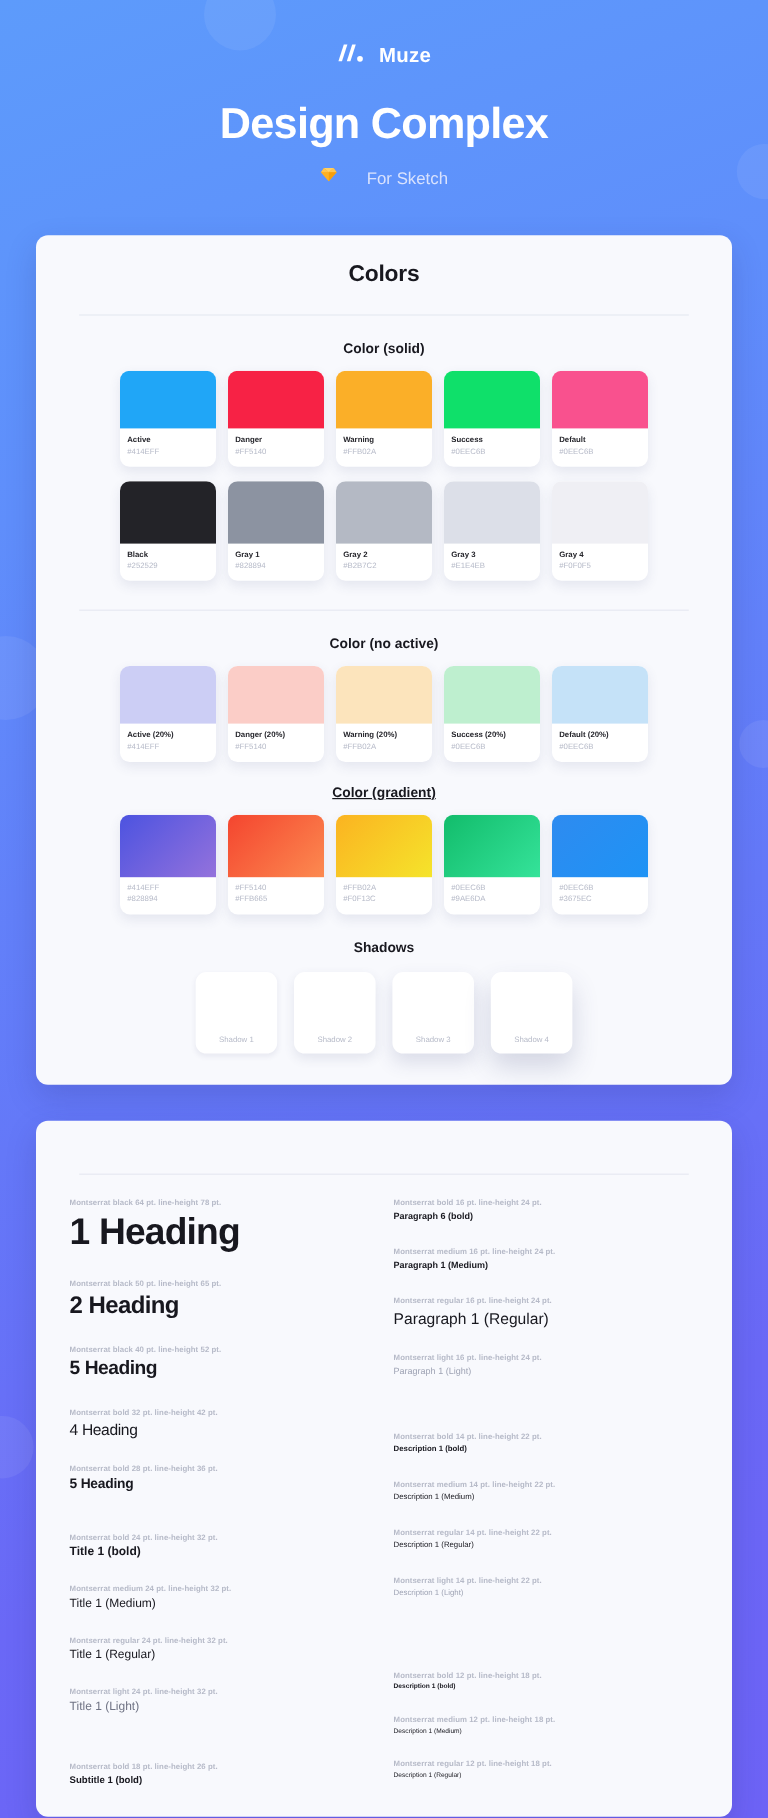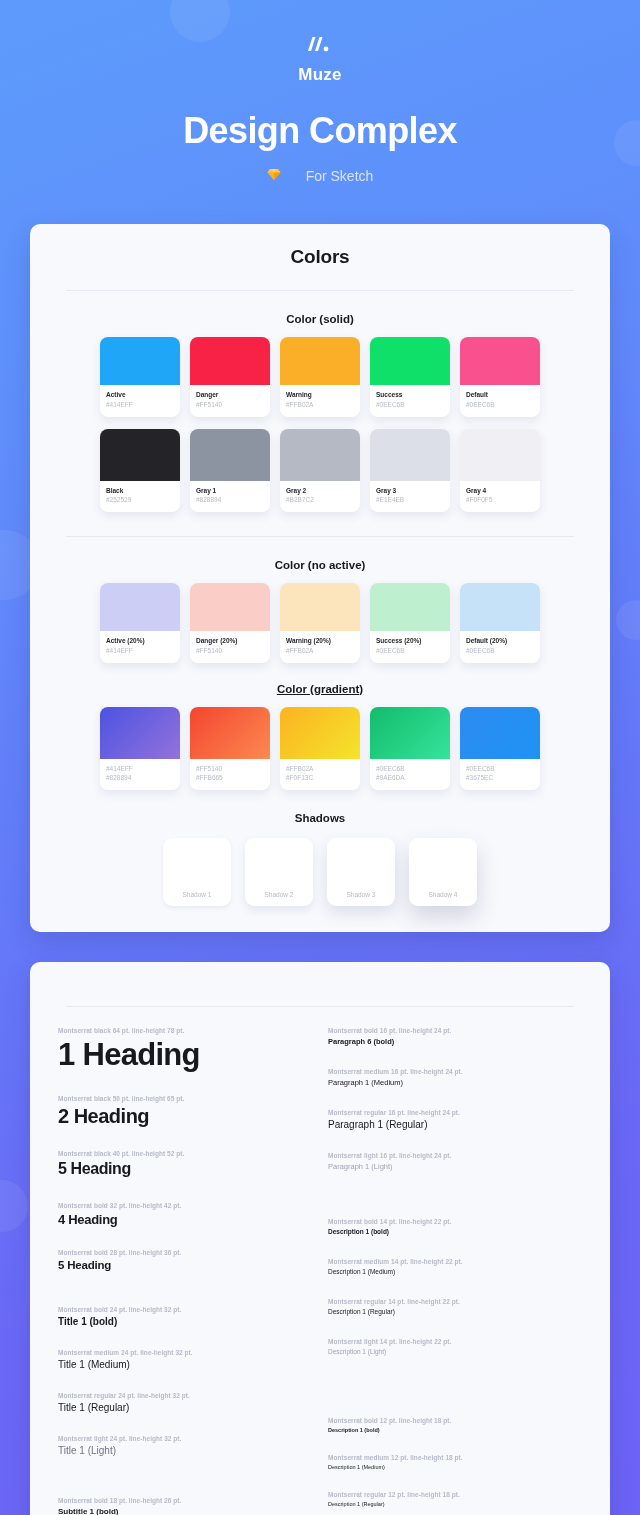--- a/index.html
+++ b/index.html
@@ -31,21 +31,20 @@
 
   .page { position: relative; z-index: 2; }
 
   
   .brand {
     display: flex;
     align-items: center;
     justify-content: center;
     gap: 9px;
     padding-top: 36px;
-    flex-direction: column;
   }
   .brand-mark { display: block; }
   .brand-name {
     color: #ffffff;
     font-size: 17px;
     font-weight: bold;
     letter-spacing: 0.2px;
   }
   .hero-title {
     text-align: center;
@@ -175,30 +174,30 @@
     font-weight: bold;
     letter-spacing: 0.05px;
   }
   .type-sample {
     color: #18181f;
     margin-top: 3px;
   }
   .sample-h1 { font-size: 31px; font-weight: bold; letter-spacing: -0.7px; }
   .sample-h2 { font-size: 20px; font-weight: bold; letter-spacing: -0.5px; }
   .sample-h3 { font-size: 16px; font-weight: bold; letter-spacing: -0.4px; }
-  .sample-h4 { font-size: 13px; font-weight: bold; letter-spacing: -0.3px; }
+  .sample-h4 { font-size: 13px; font-weight: normal; letter-spacing: -0.3px; }
   .sample-h5 { font-size: 11.5px; font-weight: bold; letter-spacing: -0.2px; }
   .sample-t-b { font-size: 10px; font-weight: bold; }
   .sample-t-m { font-size: 10px; font-weight: normal; }
   .sample-t-r { font-size: 10px; font-weight: normal; }
   .sample-t-l { font-size: 10px; font-weight: normal; color: #6f7384; }
   .sample-s-b { font-size: 8px; font-weight: bold; }
   .sample-p-b { font-size: 7.5px; font-weight: bold; }
-  .sample-p-m { font-size: 7.5px; font-weight: normal; }
-  .sample-p-r { font-size: 10px; font-weight: normal; }
+  .sample-p-m { font-size: 7.5px; font-weight: bold; }
+  .sample-p-r { font-size: 13px; font-weight: normal; }
   .sample-p-l { font-size: 7.5px; font-weight: normal; color: #9ea3b4; }
   .sample-d-b { font-size: 6.5px; font-weight: bold; }
   .sample-d-m { font-size: 6.5px; font-weight: normal; }
   .sample-d-r { font-size: 6.5px; font-weight: normal; }
   .sample-d-l { font-size: 6.5px; font-weight: normal; color: #9ea3b4; }
   .sample-x-b { font-size: 5.5px; font-weight: bold; }
   .sample-x-m { font-size: 5.5px; font-weight: normal; }
   .sample-x-r { font-size: 5.5px; font-weight: normal; }
 </style>
 </head>

